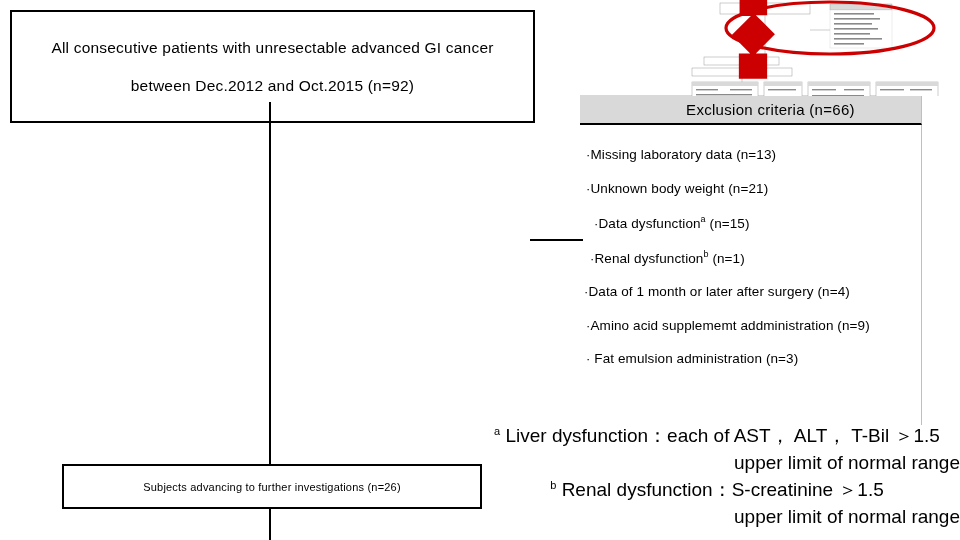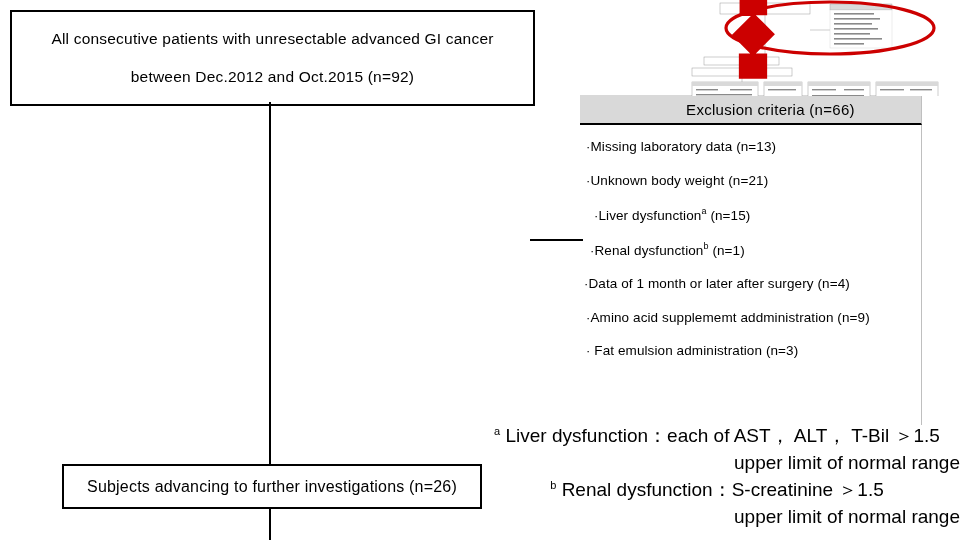--- a/index.html
+++ b/index.html
@@ -26,40 +26,40 @@
     flex-direction: column;
     align-items: center;
     justify-content: center;
     text-align: center;
   }
 
   #top-box {
     left: 10px;
     top: 10px;
     width: 525px;
-    height: 96px;
+    height: 113px;
     padding: 3px 10px;
   }
   #top-box .line {
     font-size: 15.5px;
     letter-spacing: 0.2px;
     line-height: 1.15;
     white-space: nowrap;
   }
   #top-box .line.first { margin-bottom: 20px; }
 
   #bottom-box {
     left: 62px;
     top: 464px;
     width: 420px;
     height: 45px;
     padding: 4px 8px;
   }
   #bottom-box .line {
-    font-size: 16px;
+    font-size: 11px;
     letter-spacing: 0.2px;
     white-space: nowrap;
   }
 
   
   .conn-v {
     position: absolute;
     width: 2px;
     background: #000000;
   }
@@ -90,21 +90,21 @@
     align-items: center;
     justify-content: center;
     font-size: 15px;
     letter-spacing: 0.3px;
     white-space: nowrap;
     padding-left: 40px;
   }
   #exclusion-body {
     box-sizing: border-box;
     border-right: 1px solid #bfbfbf;
-    padding: 15px 4px 10px 4px;
+    padding: 23px 4px 10px 4px;
     height: 300px;
   }
   .excl-item {
     font-size: 13.5px;
     letter-spacing: 0.1px;
     line-height: 1;
     margin-bottom: 20px;
     white-space: nowrap;
   }
   .excl-item .dot { font-size: 13px; }
@@ -165,21 +165,21 @@
 <div id="exclusion-panel">
   <div id="exclusion-header">Exclusion criteria (n=66)</div>
   <div id="exclusion-body">
     <div class="excl-item indent-1">
       <span class="dot">·</span><span>Missing laboratory data (n=13)</span>
     </div>
     <div class="excl-item indent-1">
       <span class="dot">·</span><span>Unknown body weight (n=21)</span>
     </div>
     <div class="excl-item indent-2">
-      <span class="dot">·</span><span>Liver dysfunction</span><sup>a</sup><span> (n=15)</span>
+      <span class="dot">·</span><span>Data dysfunction</span><sup>a</sup><span> (n=15)</span>
     </div>
     <div class="excl-item indent-3">
       <span class="dot">·</span><span>Renal dysfunction</span><sup>b</sup><span> (n=1)</span>
     </div>
     <div class="excl-item indent-4">
       <span class="dot">·</span><span>Data of 1 month or later after surgery (n=4)</span>
     </div>
     <div class="excl-item indent-1">
       <span class="dot">·</span><span>Amino acid supplememt addministration (n=9)</span>
     </div>

